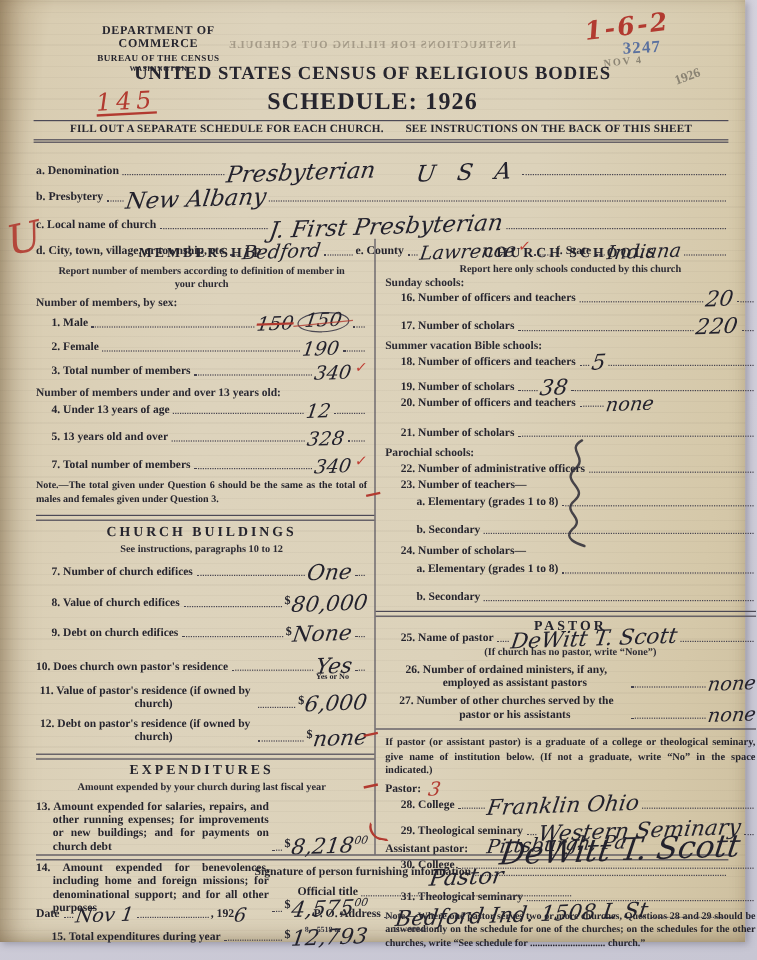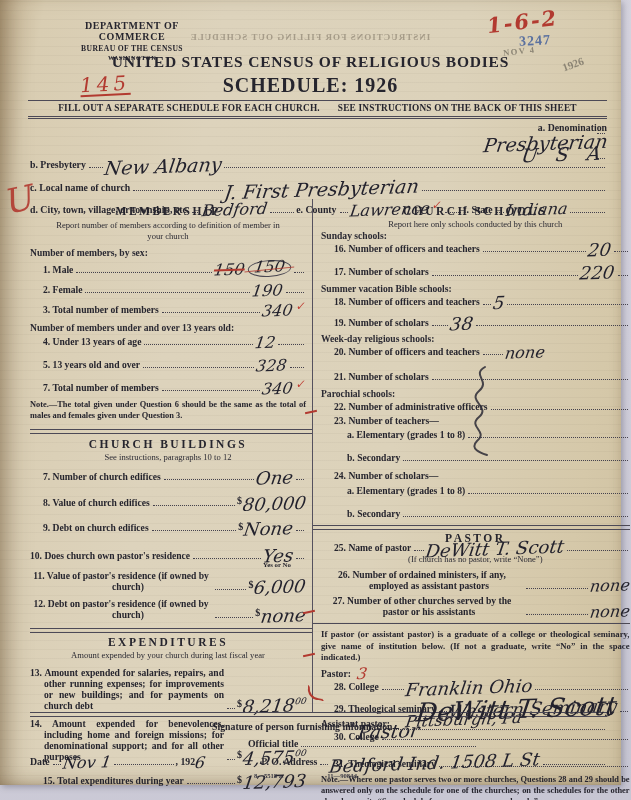--- a/index.html
+++ b/index.html
@@ -1,20 +1,20 @@
 <!DOCTYPE html>
 <html><head>
 <meta charset="utf-8">
 <style>
   html,body{margin:0;padding:0;}
   body{width:631px;height:800px;overflow:hidden;background:linear-gradient(160deg,#d8d6e0 0%,#cfcdd9 60%,#c7c6d3 100%);position:relative;font-family:"Liberation Serif","DejaVu Serif",serif;}
   .paper{position:absolute;left:0;top:0;width:621px;height:785px;background:linear-gradient(100deg,#c6b596 0%,#d9cdb2 6%,#ddd3bc 30%,#dcd2ba 62%,#d5c8a9 88%,#cec0a0 100%);box-shadow:inset 20px 0 26px -16px rgba(96,72,40,.6),inset -6px 0 14px -8px rgba(96,72,40,.25),inset 0 -14px 20px -14px rgba(96,72,40,.4),2px 2px 6px rgba(60,60,80,.35);color:#26252e;}
   .texture{position:absolute;inset:0;background:repeating-linear-gradient(0deg,rgba(98,88,74,.05) 0 1px,transparent 1px 9px);pointer-events:none;}
   .sec-title{text-align:center;font-weight:bold;font-size:11.5px;letter-spacing:2.5px;color:#26252e;}
-  .sub{text-align:center;font-weight:normal;font-size:8.6px;line-height:1.25;color:#2b2a33;}
+  .sub{text-align:center;font-weight:bold;font-size:8.6px;line-height:1.25;color:#2b2a33;}
   .group{font-weight:bold;font-size:9.6px;color:#2b2a33;}
   .row{display:flex;align-items:flex-end;font-size:9.6px;line-height:1.15;}
   .lbl{font-weight:bold;white-space:nowrap;}
   .lblw{font-weight:bold;text-align:center;}
   .dots{flex:1;border-bottom:1.5px dotted #45424e;margin:0 2px 2px 3px;min-width:8px;}
   .cur{font-weight:bold;font-size:10px;margin:0 1px 1px 0;}
   
   .hw{display:inline-block;font-family:"DejaVu Serif",serif;font-style:italic;color:#23222d;transform:skewX(-10deg) rotate(-2deg);white-space:nowrap;line-height:.8;}
   .v16{font-size:16px;margin-bottom:-2px;}
   .v18{font-size:18px;margin-bottom:-3px;}
@@ -38,21 +38,21 @@
   .a145{position:absolute;left:80px;top:76px;font-size:20px;letter-spacing:4px;transform:rotate(-3deg);text-decoration:underline;text-underline-offset:3px;}
   .acode{position:absolute;left:487px;top:14px;font-size:21px;font-weight:bold;letter-spacing:2px;transform:rotate(-7deg);}
   .ablue{position:absolute;left:519px;top:33px;color:#45619c;font-size:14px;font-weight:bold;letter-spacing:1px;transform:rotate(-3deg);opacity:.85;font-style:normal;}
   .astamp{position:absolute;left:503px;top:46px;color:#8b8474;font-size:8.5px;font-weight:bold;letter-spacing:1.5px;transform:rotate(-6deg);}
   .ayear{position:absolute;left:562px;top:58px;color:#8b8474;font-size:11px;font-weight:bold;transform:rotate(-20deg);}
   .amu{position:absolute;left:6px;top:186px;font-size:34px;transform:rotate(-12deg);opacity:.9;}
   
   .identity{position:absolute;left:30px;right:14px;top:122px;}
   .idrow{display:flex;align-items:flex-end;font-size:9.8px;margin-top:0;}
   .idrow .dots{border-bottom:1.5px dotted #45424e;}
-  .id-a{height:26px;flex-direction:column;}
+  .id-a{height:26px;}
   .id-b{height:22px;}
   .id-c{height:23px;}
   .id-d{height:22px;}
   .hw-id{font-size:19px;margin-bottom:-4px;}
   .usa{margin-left:34px;letter-spacing:6px;}
   
   .columns{position:absolute;left:30px;right:14px;top:199px;height:513px;display:flex;}
   .col-l{width:283px;border-right:1px solid #55515e;padding-right:6px;box-sizing:border-box;}
   .col-r{flex:1;padding-left:8px;position:relative;}
   .note{font-size:8.4px;font-weight:bold;line-height:1.3;text-align:justify;}
@@ -274,21 +274,20 @@
         <span class="dots" style="flex:0 0 8px"></span>
         <span class="hw v18">5</span>
         <span class="dots"></span>
       </div>
       <div class="row" style="margin-top:10px">
         <span class="lbl indent">19. Number of scholars</span>
         <span class="dots" style="flex:0 0 16px"></span>
         <span class="hw v18">38</span>
         <span class="dots"></span>
       </div>
-      <div class="group" style="margin-top:5px">Week-day religious schools:</div>
       <div class="row" style="margin-top:2px">
         <span class="lbl indent">20. Number of officers and teachers</span>
         <span class="dots" style="flex:0 0 20px"></span>
         <span class="hw v16">none</span>
       </div>
       <div class="row" style="margin-top:14px">
         <span class="lbl indent">21. Number of scholars</span>
         <span class="dots"></span>
       </div>
       <div class="group" style="margin-top:6px">Parochial schools:</div>

